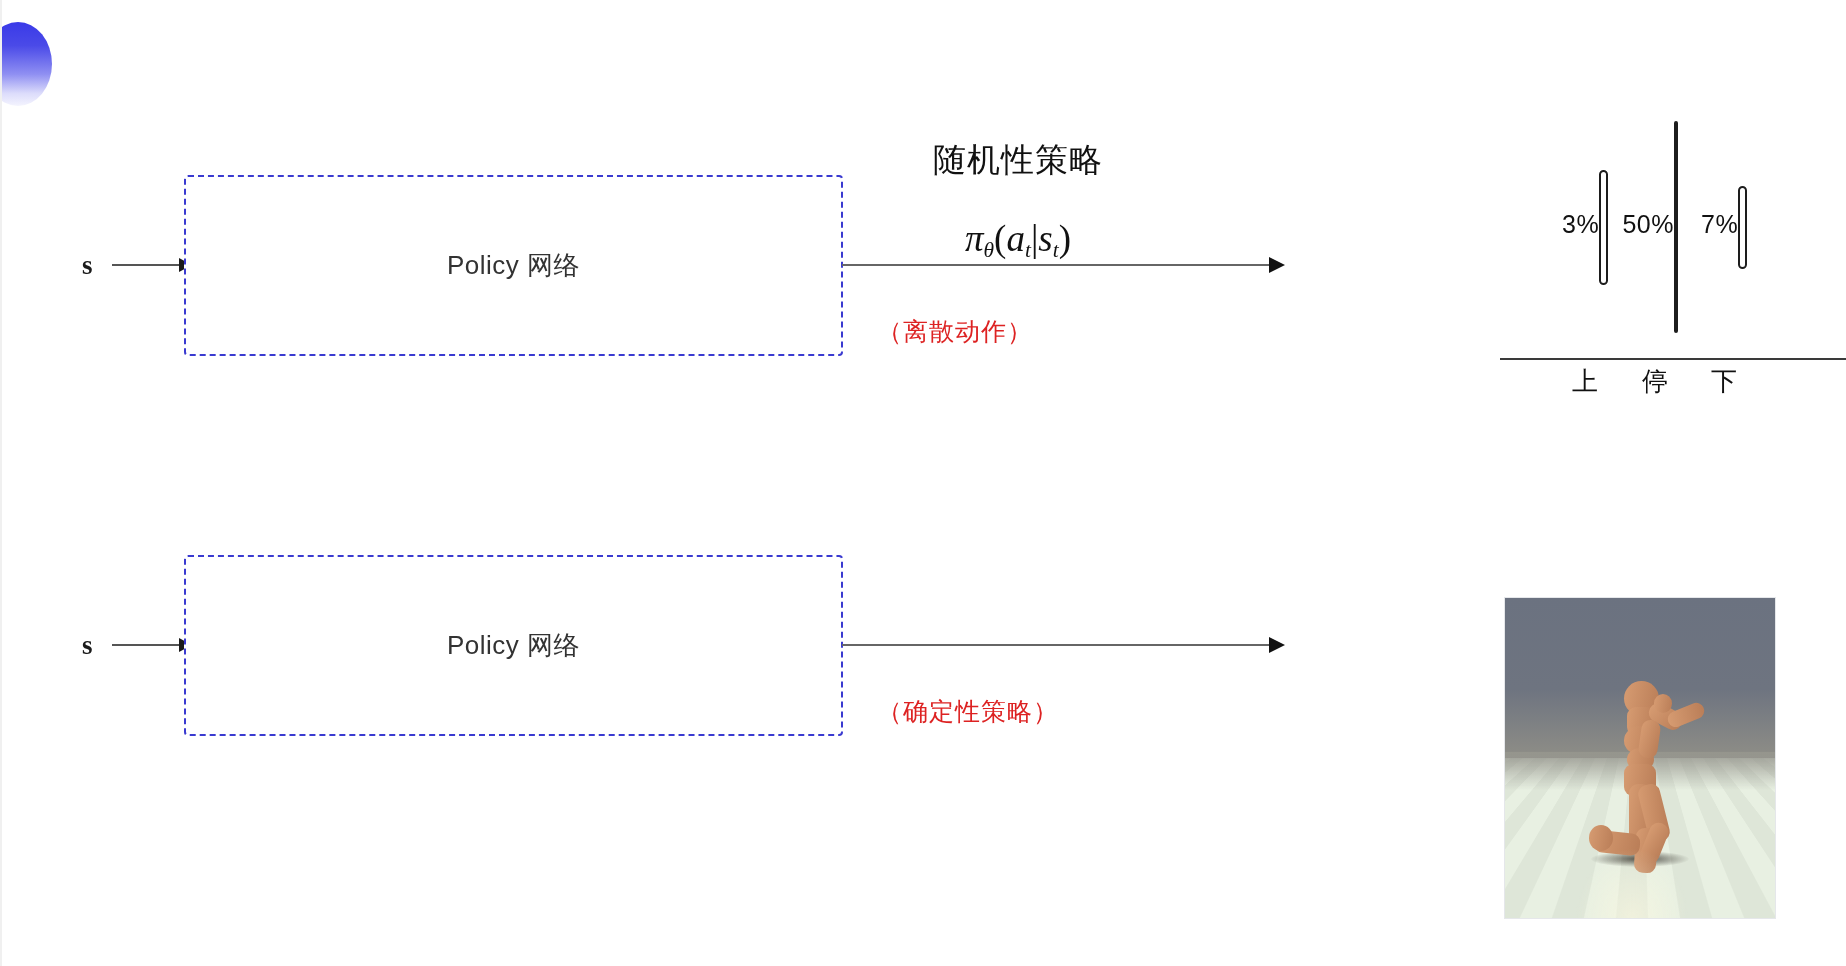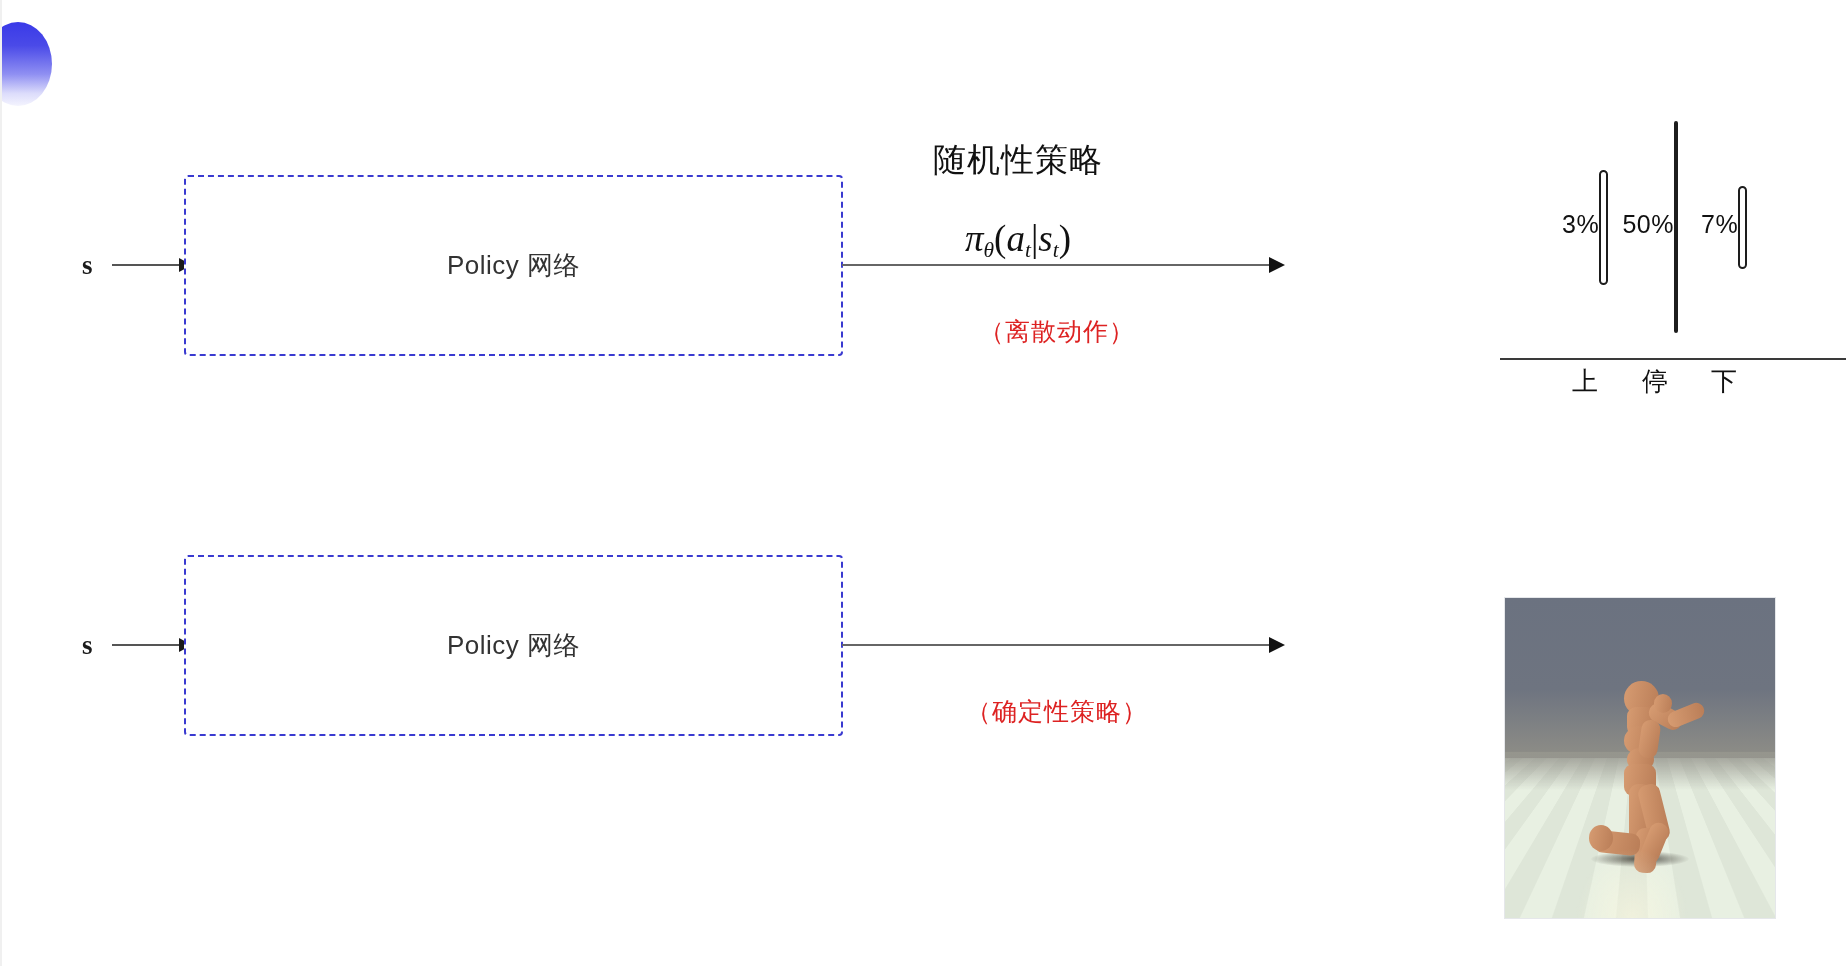--- a/index.html
+++ b/index.html
@@ -114,21 +114,20 @@
     font-style: italic;
     white-space: nowrap;
   }
   .annot-formula .upr { font-style: normal; }
   .annot-formula sub {
     font-size: 0.58em;
     vertical-align: -0.28em;
   }
   .annot-note {
     position: absolute;
-    text-align: center;
     width: 360px;
     font-size: 25px;
     color: #dd2222;
     letter-spacing: 1px;
     white-space: nowrap;
   }
 
   
   #bar-chart {
     position: absolute;

